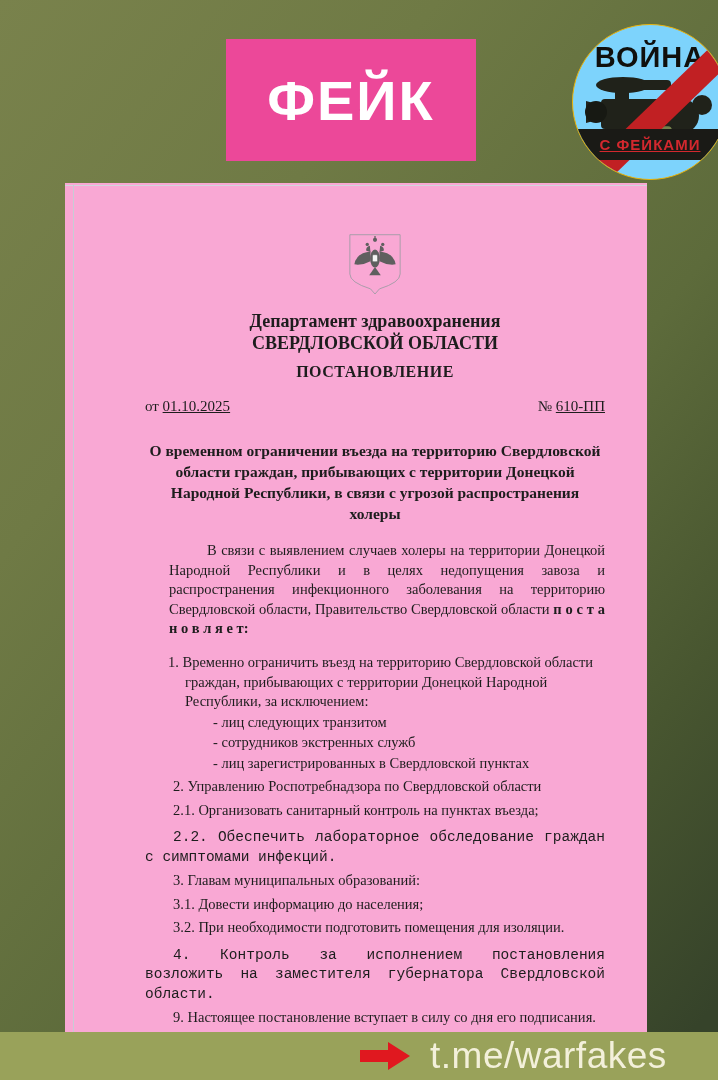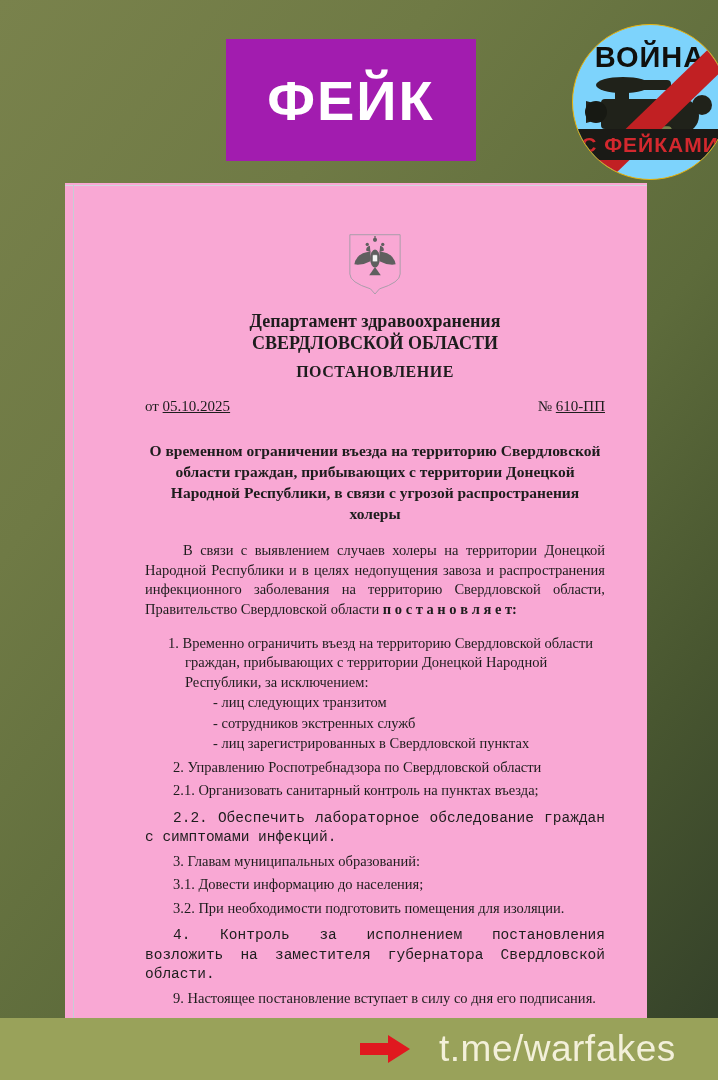--- a/index.html
+++ b/index.html
@@ -4,21 +4,21 @@
 <style>
   html,body{margin:0;padding:0;}
   body{
     width:718px;height:1080px;position:relative;overflow:hidden;
     font-family:"Liberation Sans",sans-serif;
     background:linear-gradient(128deg,#79824c 0%,#6f7a45 28%,#5d6b3b 58%,#485630 78%,#36432a 96%);
   }
   
   .fake-banner{
     position:absolute;left:226px;top:39px;width:250px;height:122px;
-    background:#a21caf;display:flex;align-items:center;justify-content:center;
+    background:#ec4899;display:flex;align-items:center;justify-content:center;
   }
   .fake-banner span{
     color:#ffffff;font-size:56px;font-weight:800;letter-spacing:2px;
     font-family:"Liberation Sans",sans-serif;
   }
   
   .logo{
     position:absolute;left:572px;top:24px;width:156px;height:156px;border-radius:50%;
     background:#7dd3fc;border:1px solid #eab308;box-sizing:border-box;overflow:hidden;
   }
@@ -28,50 +28,50 @@
   }
   .logo-camera{position:absolute;left:10px;top:50px;z-index:1;}
   .logo-stripe{
     position:absolute;left:84px;top:-16px;width:25px;height:190px;background:#c12023;
     transform:rotate(46deg);z-index:2;
   }
   .logo-band{
     position:absolute;left:-6px;right:-6px;top:104px;height:31px;background:#1a1a16;z-index:3;
     display:flex;align-items:center;justify-content:center;
   }
-  .logo-band span{color:#d3282e;font-size:21px;font-weight:800;letter-spacing:1px;}
+  .logo-band span{color:#d3282e;font-size:15px;font-weight:800;letter-spacing:1px;text-decoration:underline;}
   
   .page{
     position:absolute;left:65px;top:183px;width:582px;height:988px;background:#f9a8d4;
     box-sizing:border-box;padding:0 42px 0 80px;
     font-family:"Liberation Serif",serif;color:#1d1d1d;
   }
   .scan-line-top{position:absolute;left:0;right:0;top:2px;height:1px;background:#d2d5dc;}
   .scan-line-left{position:absolute;left:8px;top:2px;bottom:0;width:1px;background:#c7ccd5;}
   .crest{display:block;margin:49px auto 12px auto;}
   .org{ text-align:center;font-weight:bold;font-size:18px;line-height:22px;}
   .doc-type{text-align:center;font-weight:bold;font-size:16px;line-height:28px;margin-top:4px;letter-spacing:0.5px;}
   .date-row{display:flex;justify-content:space-between;margin-top:12px;font-size:15px;}
   .u{text-decoration:underline;}
   .doc-title{
     text-align:center;font-weight:bold;font-size:15.5px;line-height:21px;margin-top:25px;
   }
   .body-text{font-size:14.5px;line-height:19.5px;}
-  .para-first{margin-top:17px;text-align:justify;text-indent:38px;}
+  .para-first{margin-top:17px;text-align:justify;text-indent:38px;margin-left:24px;}
   .bold-sp{font-weight:bold;}
   .item-hang{margin-top:4px;margin-left:40px;text-indent:-17px;}
   .bullet{margin-left:68px;margin-top:1px;}
   .para{margin-top:4px;text-indent:28px;}
   .para-j{margin-top:8px;text-indent:28px;text-align:justify;font-family:Liberation Mono, monospace;}
   .sig{position:relative;margin-top:30px;font-weight:bold;font-size:15px;line-height:21px;}
   .sig-name{position:absolute;right:2px;bottom:0;}
   
   .footer-bar{
-    position:absolute;left:0;bottom:0;width:718px;height:62px;background:#99a25a;
-    display:flex;align-items:center;gap:9px;
+    position:absolute;left:0;bottom:0;width:718px;height:48px;background:#99a25a;
+    display:flex;align-items:center;
   }
   .footer-arrow{margin-left:360px;display:block;}
   .footer-link{
     margin-left:20px;color:#f3f0da;font-size:37px;letter-spacing:0.5px;font-weight:normal;
   }
 </style>
 </head>
 <body>
 
 <div class="fake-banner">
@@ -131,21 +131,21 @@
     </g>
   </svg>
 
   <div class="org">Департамент здравоохранения</div>
   <div class="org">СВЕРДЛОВСКОЙ ОБЛАСТИ</div>
   <div class="doc-type">ПОСТАНОВЛЕНИЕ</div>
 
   <div class="date-row">
     <div>
       <span>от</span>
-      <span class="u">05.10.2025</span>
+      <span class="u">01.10.2025</span>
     </div>
     <div>
       <span>№</span>
       <span class="u">610-ПП</span>
     </div>
   </div>
 
   <div class="doc-title">О временном ограничении въезда на территорию Свердловской области граждан, прибывающих с территории Донецкой Народной Республики, в связи с угрозой распространения холеры</div>
 
   <div class="body-text">

